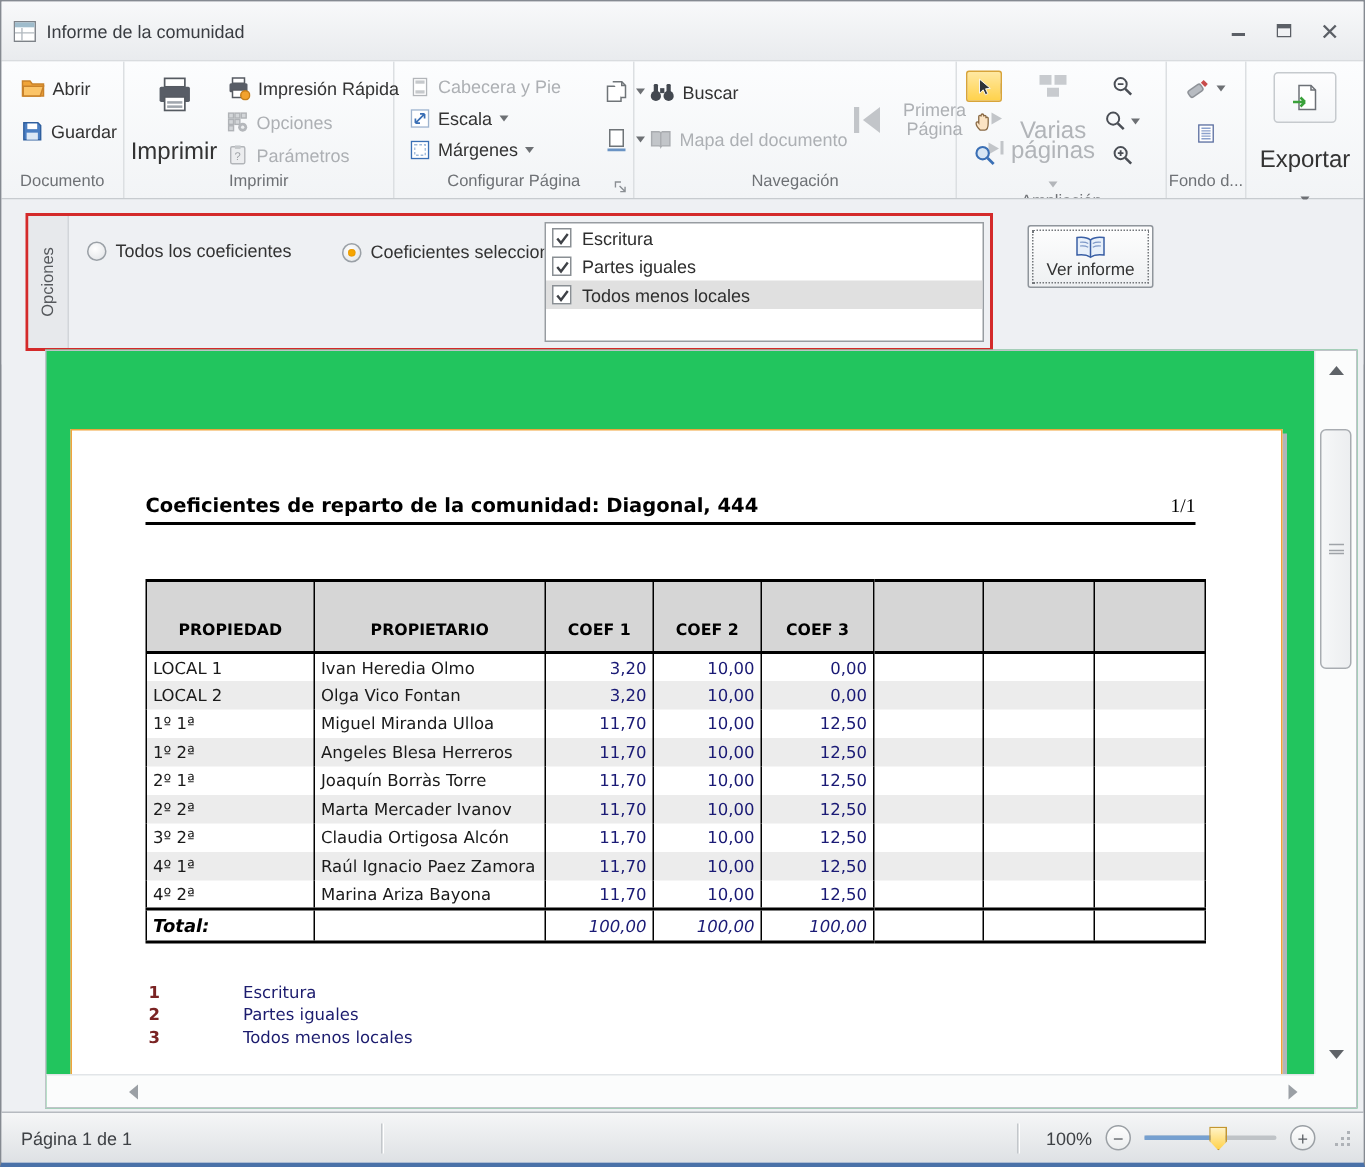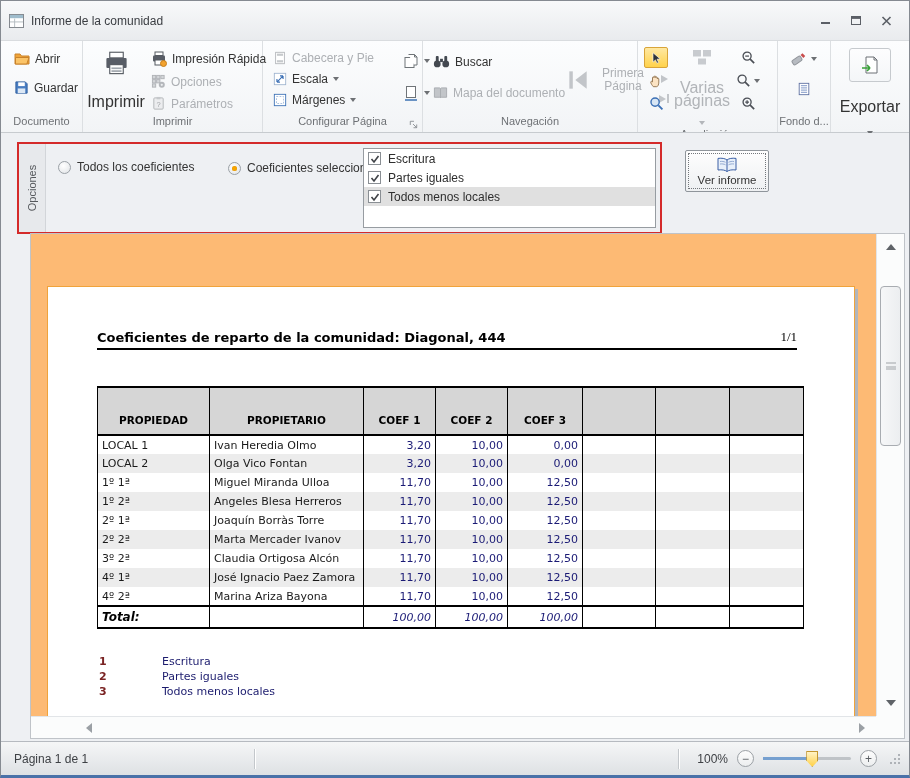--- a/index.html
+++ b/index.html
@@ -40,21 +40,21 @@
 .opt-content{position:relative;flex:1;}
 .radio-row{position:absolute;display:flex;align-items:center;gap:6px;font-size:12px;color:#333;}
 .radio{position:relative;width:13px;height:13px;border-radius:50%;border:1px solid #9aa0a6;background:radial-gradient(circle at 40% 35%,#ffffff,#dfe2e5);}
 .radio.sel::after{content:"";position:absolute;inset:3px;border-radius:50%;background:#f7a600;box-shadow:inset 0 0 1px #c87e00;}
 .listbox{position:absolute;left:317px;top:4px;width:293px;height:80px;background:#fff;border:1px solid #979ca1;overflow:hidden;}
 .lb-item{display:flex;align-items:center;gap:7px;height:19px;padding-left:4px;font-size:12px;color:#2e2e2e;}
 .lb-item.hl{background:#e0e0e0;}
 .cb{width:13px;height:13px;border:1px solid #8a8f94;background:#fff;display:flex;align-items:center;justify-content:center;flex:none;}
 .view-btn{position:absolute;left:684px;top:17px;width:84px;height:42px;background:linear-gradient(#fefefe,#eef0f2);border:1px solid #8f959b;border-radius:2px;outline:1px dotted #73777b;outline-offset:-4px;display:flex;flex-direction:column;align-items:center;justify-content:center;gap:1px;font-size:11.5px;color:#333;}
 
-.preview{position:absolute;left:29px;top:232px;width:875px;height:506px;border:1px solid #bfc3c8;background:#fdba74;}
+.preview{position:absolute;left:29px;top:232px;width:875px;height:506px;border:1px solid #bfc3c8;background:#22c55e;}
 .canvas{position:absolute;left:0;top:0;right:28px;bottom:22px;overflow:hidden;}
 .page{position:absolute;left:16px;top:52px;width:808px;height:620px;background:#fff;border:1px solid #f0a33b;box-shadow:3px 3px 0 #b1b5bb;}
 .pg-head{position:absolute;left:49px;top:42px;width:700px;display:flex;justify-content:space-between;align-items:flex-end;border-bottom:2px solid #000;padding-bottom:3px;}
 .pg-title{font-family:"DejaVu Sans",sans-serif;font-size:13px;font-weight:bold;color:#000;}
 .pg-num{font-family:"Liberation Serif",serif;font-size:13px;color:#000;}
 .rpt{position:absolute;left:49px;top:99px;border-collapse:collapse;table-layout:fixed;font-family:"DejaVu Sans",sans-serif;font-size:11px;}
 .rpt th,.rpt td{border-left:1px solid #000;border-right:1px solid #000;padding:0 4px;overflow:hidden;white-space:nowrap;}
 .rpt th{height:48px;background:#d6d6d6;vertical-align:bottom;padding-bottom:8px;font-size:10.5px;color:#000;border-top:2px solid #000;border-bottom:2px solid #000;text-align:center;}
 .rpt td{height:19px;}
 .rpt tbody tr:nth-child(even){background:#ececec;}
@@ -580,21 +580,21 @@
                 <td class="txt">Claudia Ortigosa Alcón</td>
                 <td class="num">11,70</td>
                 <td class="num">10,00</td>
                 <td class="num">12,50</td>
                 <td class="txt"></td>
                 <td class="txt"></td>
                 <td class="txt"></td>
               </tr>
               <tr>
                 <td class="txt">4º 1ª</td>
-                <td class="txt">José Ignacio Paez Zamora</td>
+                <td class="txt">Raúl Ignacio Paez Zamora</td>
                 <td class="num">11,70</td>
                 <td class="num">10,00</td>
                 <td class="num">12,50</td>
                 <td class="txt"></td>
                 <td class="txt"></td>
                 <td class="txt"></td>
               </tr>
               <tr>
                 <td class="txt">4º 2ª</td>
                 <td class="txt">Marina Ariza Bayona</td>

